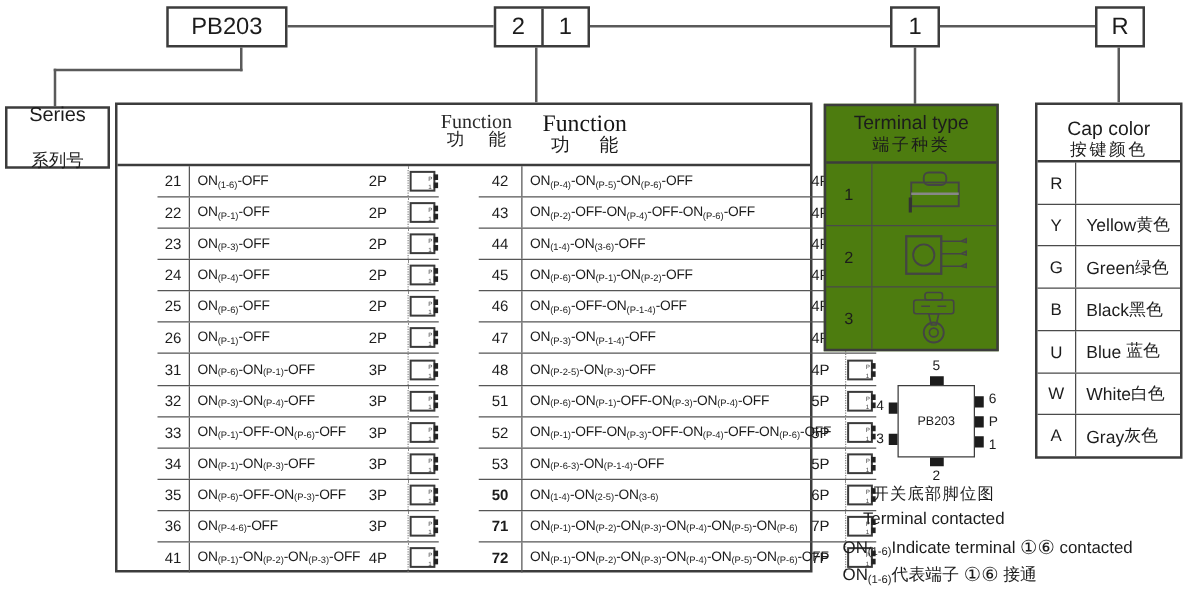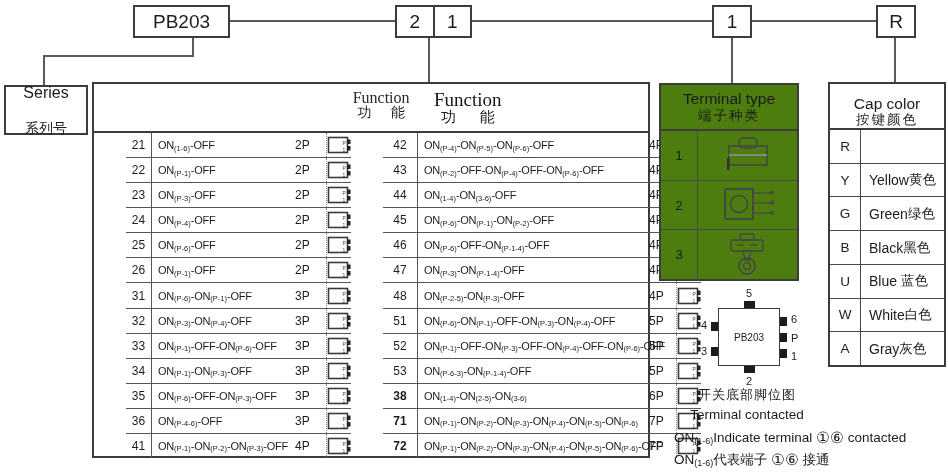--- a/index.html
+++ b/index.html
@@ -444,21 +444,21 @@
             <svg width="24" height="18" viewBox="0 0 24 18">
               <rect x="1.5" y="1.5" width="19" height="15" fill="none" stroke="#3a3a3a" stroke-width="1.6"></rect>
               <rect x="20" y="3.5" width="3.5" height="4.5" fill="#222"></rect>
               <rect x="20" y="10" width="3.5" height="4.5" fill="#222"></rect>
               <text x="15.5" y="8.5" font-size="5" fill="#444">P</text>
               <text x="15.5" y="15.5" font-size="5" fill="#444">1</text>
             </svg>
           </div>
         </div>
         <div class="frow">
-          <div class="cno bold">38</div>
+          <div class="cno bold">50</div>
           <div class="cfunc">ON<span class="sub">(1-4)</span>-ON<span class="sub">(2-5)</span>-ON<span class="sub">(3-6)</span></div>
           <div class="cpoles">6P</div>
           <div class="cicon">
             <svg width="24" height="18" viewBox="0 0 24 18">
               <rect x="1.5" y="1.5" width="19" height="15" fill="none" stroke="#3a3a3a" stroke-width="1.6"></rect>
               <rect x="20" y="3.5" width="3.5" height="4.5" fill="#222"></rect>
               <rect x="20" y="10" width="3.5" height="4.5" fill="#222"></rect>
               <text x="15.5" y="8.5" font-size="5" fill="#444">P</text>
               <text x="15.5" y="15.5" font-size="5" fill="#444">1</text>
             </svg>

